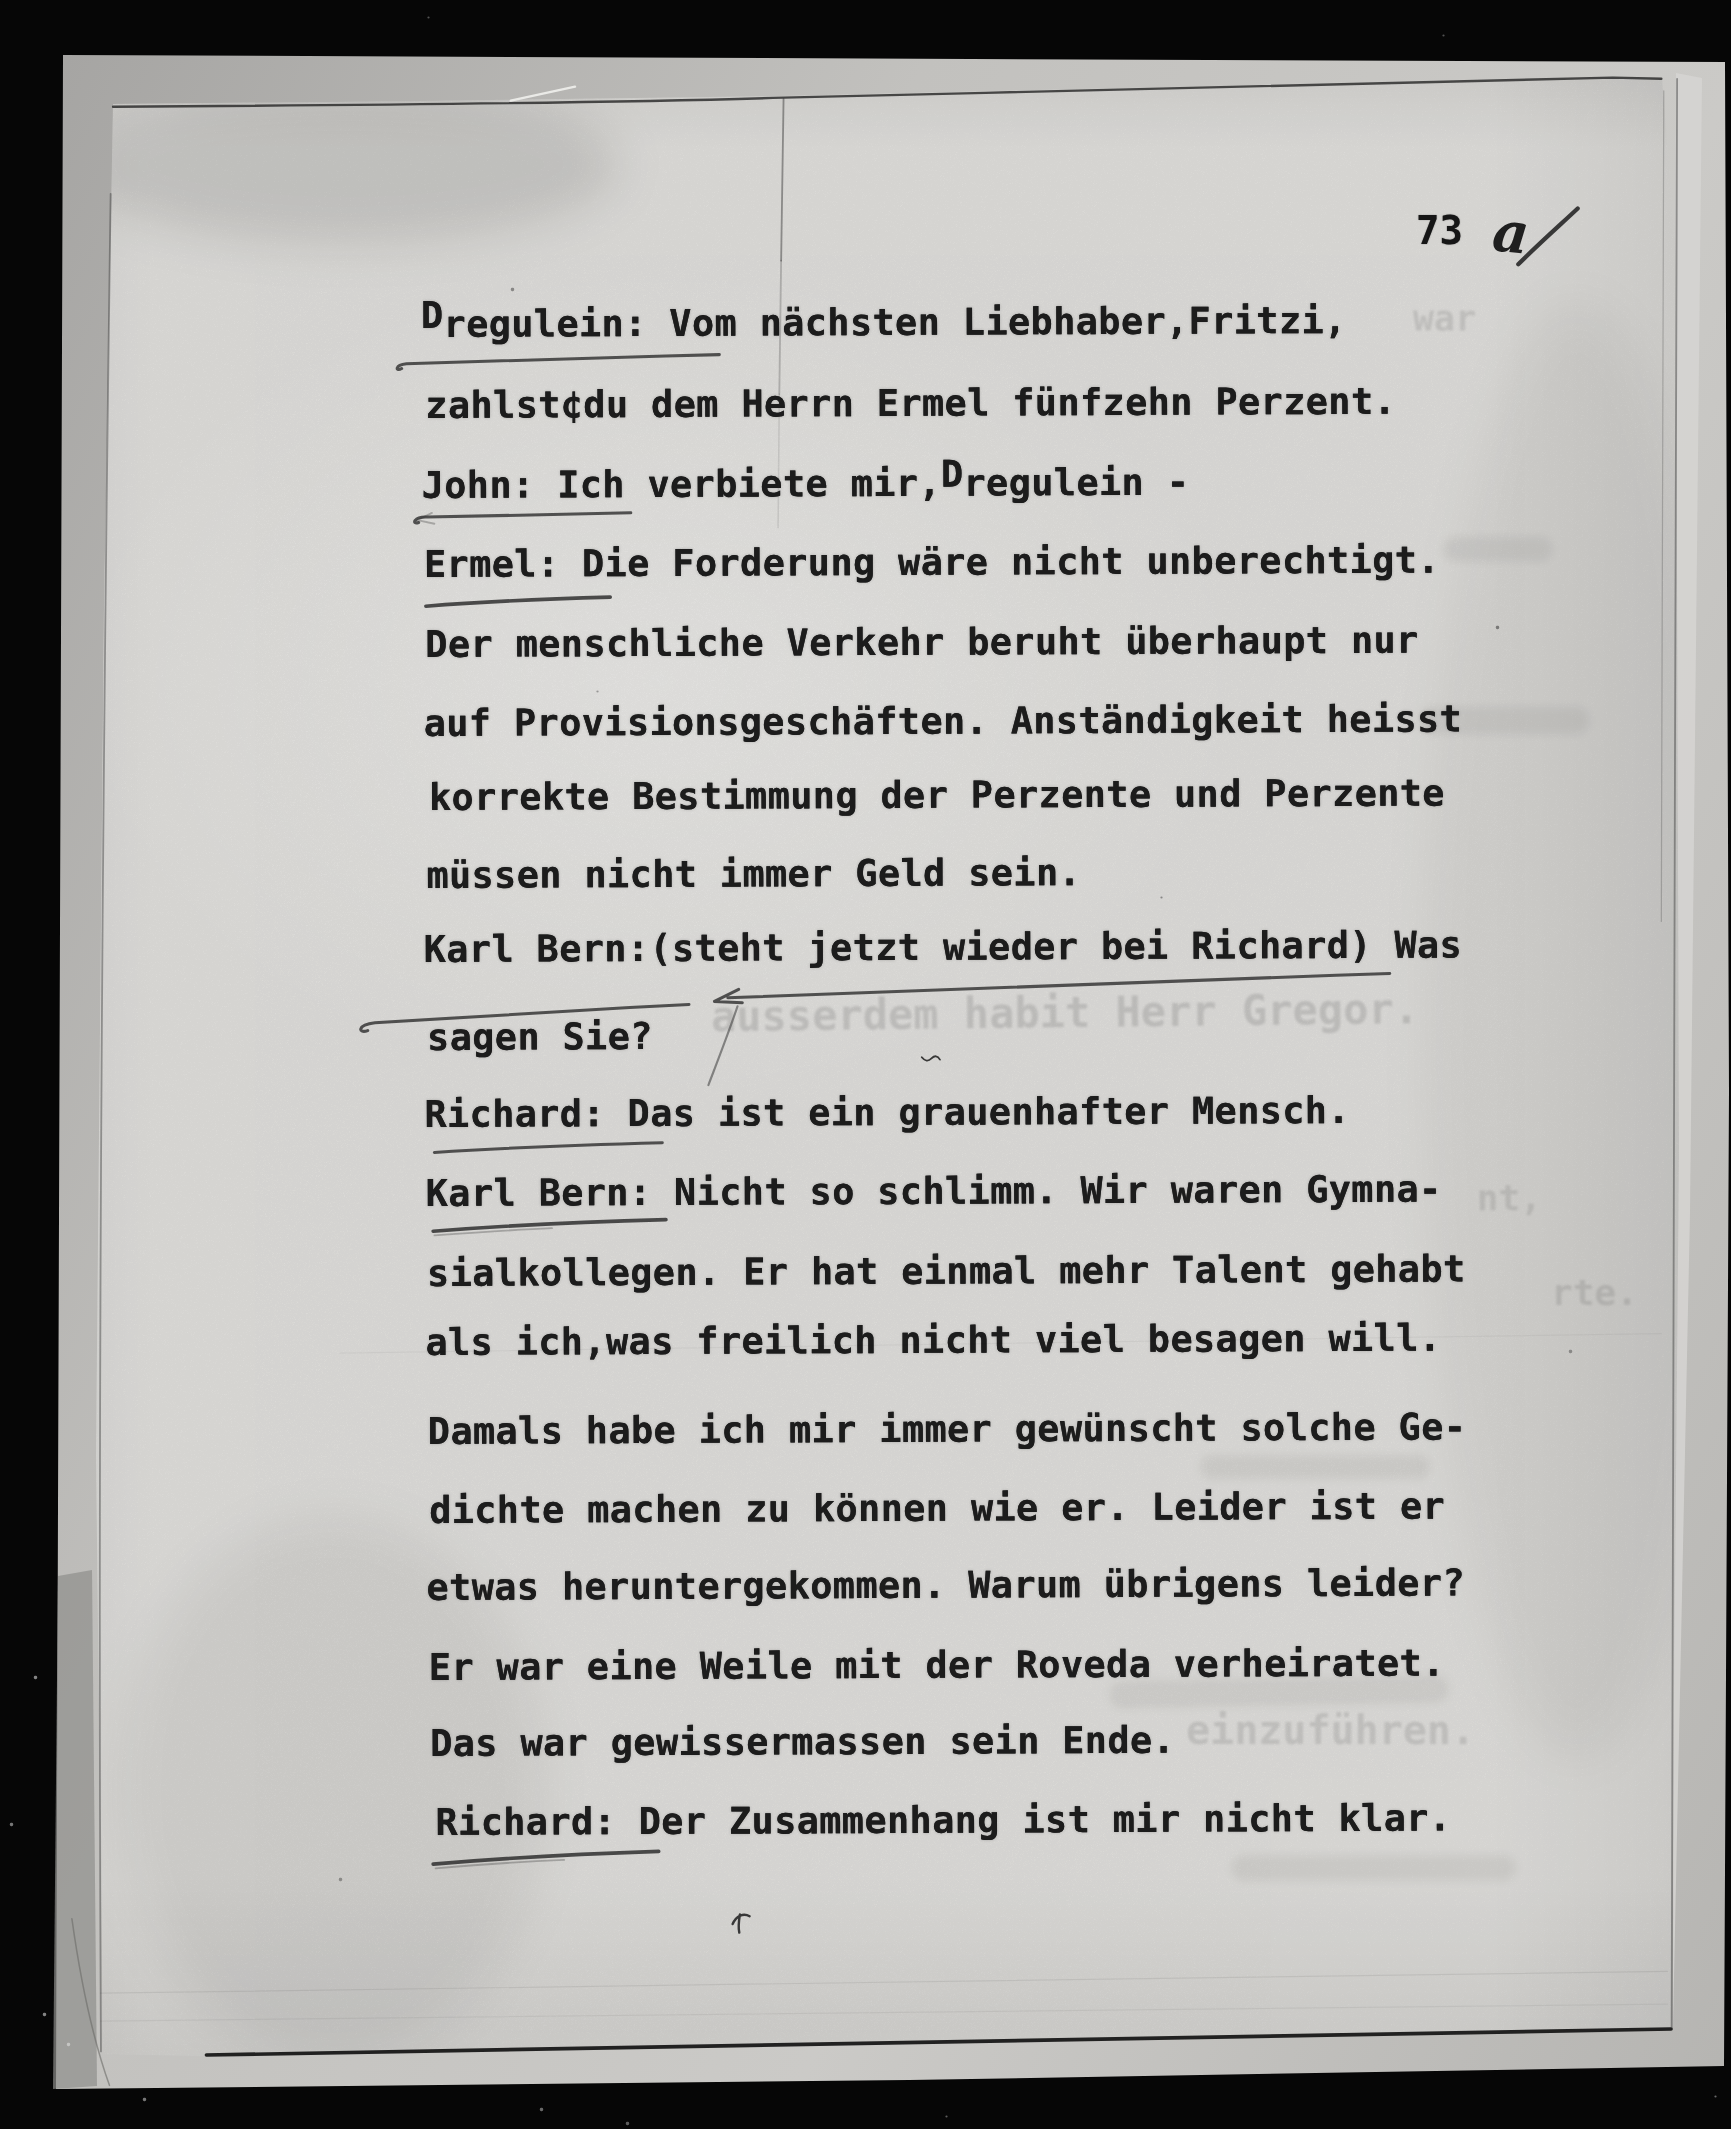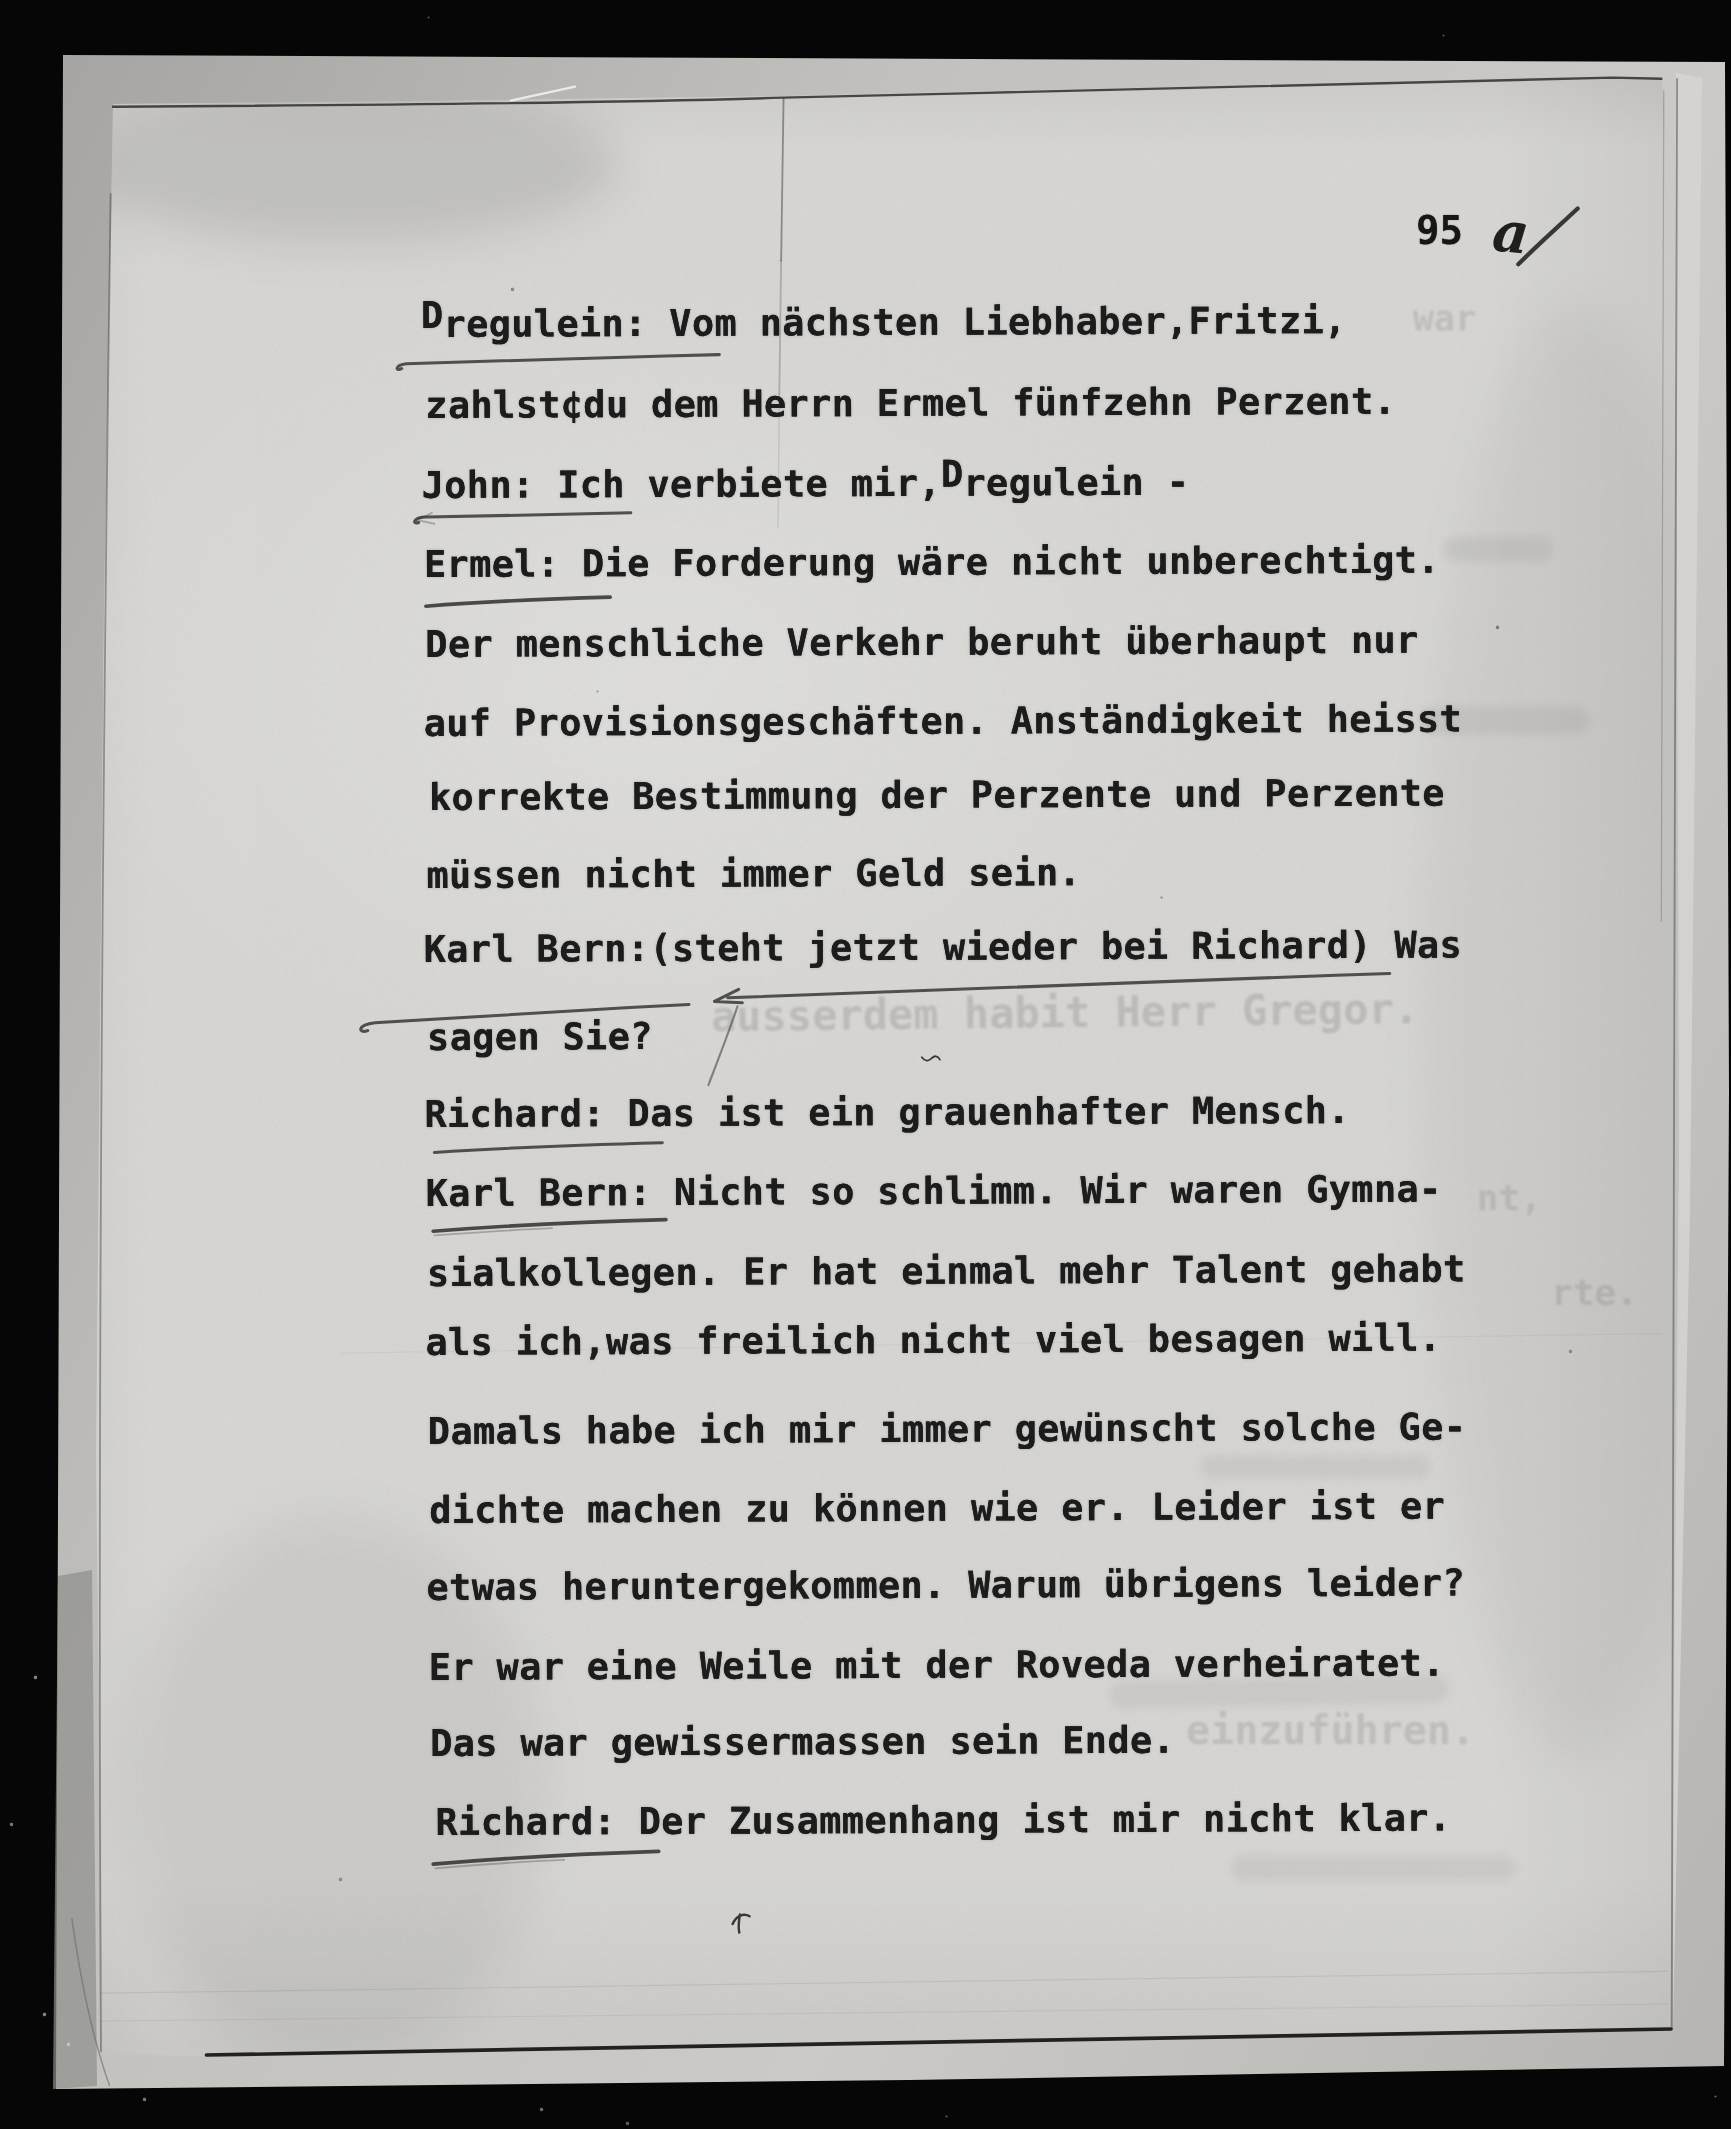--- a/index.html
+++ b/index.html
@@ -155,21 +155,21 @@
       <div class="line" style="top: 1802px; left: 432px;">Richard: Der Zusammenhang ist mir nicht klar.</div>
     </div>
   <div class="typeblock" id="ghosts">
       <div class="ghost" style="top: 303px; left: 1416px; font-size: 35px; opacity: 0.13; filter: blur(1.2px); transform: rotate(0.5deg);">war</div>
       <div class="ghost" style="top: 991px; left: 711px; font-size: 42px; opacity: 0.15; filter: blur(1.2px); transform: rotate(-0.4deg);">ausserdem habit Herr Gregor.</div>
       <div class="ghost" style="top: 1182px; left: 1476px; font-size: 36px; opacity: 0.12; filter: blur(1.2px); transform: rotate(0deg);">nt,</div>
       <div class="ghost" style="top: 1277px; left: 1550px; font-size: 36px; opacity: 0.13; filter: blur(1.2px); transform: rotate(0deg);">rte.</div>
       <div class="ghost" style="top: 1711px; left: 1183px; font-size: 40px; opacity: 0.13; filter: blur(1.3px); transform: rotate(0.3deg);">einzuführen.</div>
     </div>
 
-  <div class="pageno"><span>95</span></div>
+  <div class="pageno"><span>73</span></div>
   <div class="pn-a">a</div>
 
   <svg id="marks" width="1732" height="2129" viewBox="0 0 2856 3512">
 
     <path class="edge-top" d="M186,176 C700,173 1100,167 1292,161 C1800,149 2400,135 2660,128 L2740,130"></path>
     <path class="edge-bottom" d="M340,3390 C1100,3374 1900,3358 2756,3347"></path>
     <path class="edge-left" d="M182,320 C168,1300 160,2300 166,3384"></path>
     <path class="edge-r1" d="M2744,150 C2742,700 2741,1100 2740,1520"></path>
     <path class="edge-r2" d="M2766,130 C2762,1200 2760,2400 2757,3344"></path>
     <path class="corner-line" d="M118,3165 C132,3265 152,3362 180,3440"></path>

